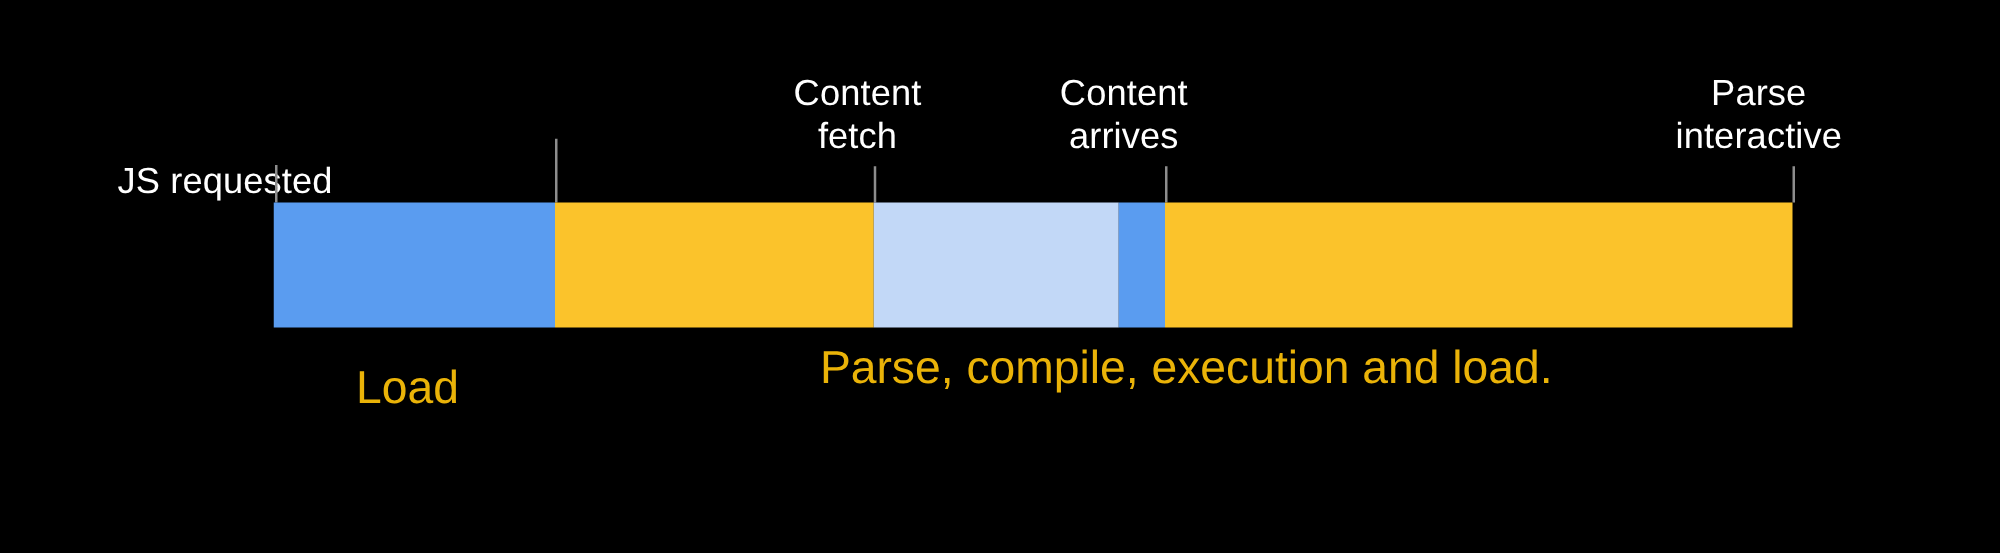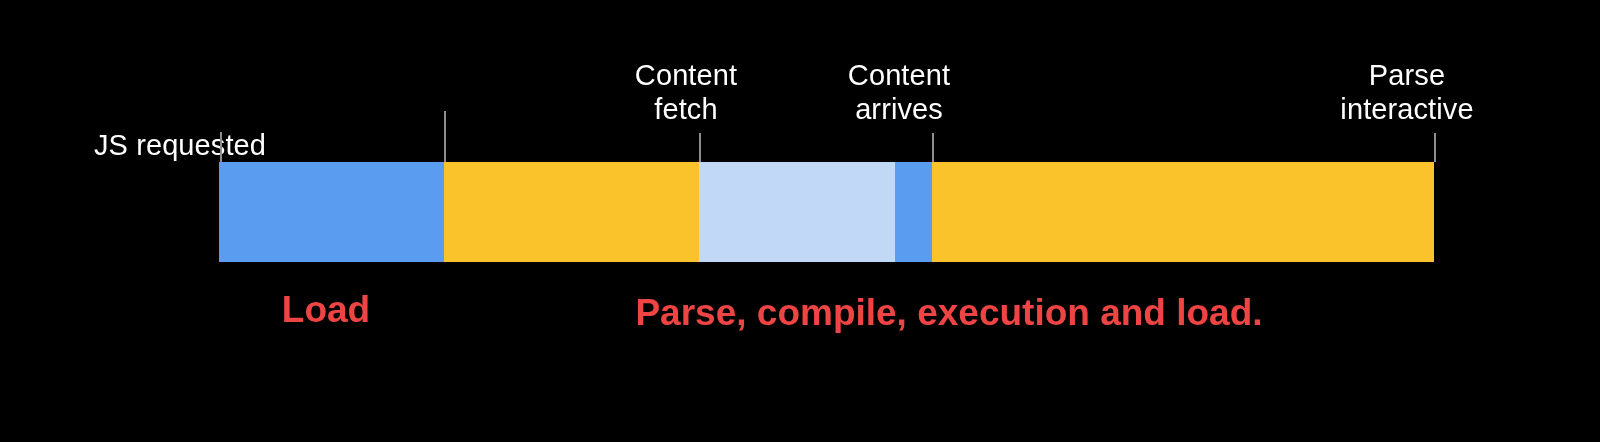--- a/index.html
+++ b/index.html
@@ -50,27 +50,26 @@
     flex-direction: row;
   }
   .bar-segment {
     height: 100%;
     flex: 0 0 auto;
   }
 
   
   .phase-caption {
     position: absolute;
-    color: #ef4444;
+    color: #eab308;
     font-size: 37px;
     line-height: 44px;
     text-align: center;
     white-space: nowrap;
     transform: translateX(-50%);
-    font-weight: bold;
   }
 </style>
 </head>
 <body>
 
 <div id="stage">
 
   <div class="milestone-label" style="left:180px; top:100px;margin-top:28px;">JS requested</div>
 
 
@@ -92,15 +91,15 @@
   <div id="timeline-bar">
     <div class="bar-segment" style="width:225px; background:#5a9cf0;"></div>
     <div class="bar-segment" style="width:255px; background:#fbc32b;"></div>
     <div class="bar-segment" style="width:196px; background:#c2d8f7;"></div>
     <div class="bar-segment" style="width:37px;  background:#5a9cf0;"></div>
     <div class="bar-segment" style="width:502px; background:#fbc32b;"></div>
   </div>
 
   <div class="phase-caption" style="left:326px; top:288px;">Load</div>
 
-  <div class="phase-caption" style="left:949px; top:291px;">Parse, compile, execution and load.</div>
+  <div class="phase-caption" style="left:949px; top:272px;">Parse, compile, execution and load.</div>
 
 </div>
 
 </body></html>

